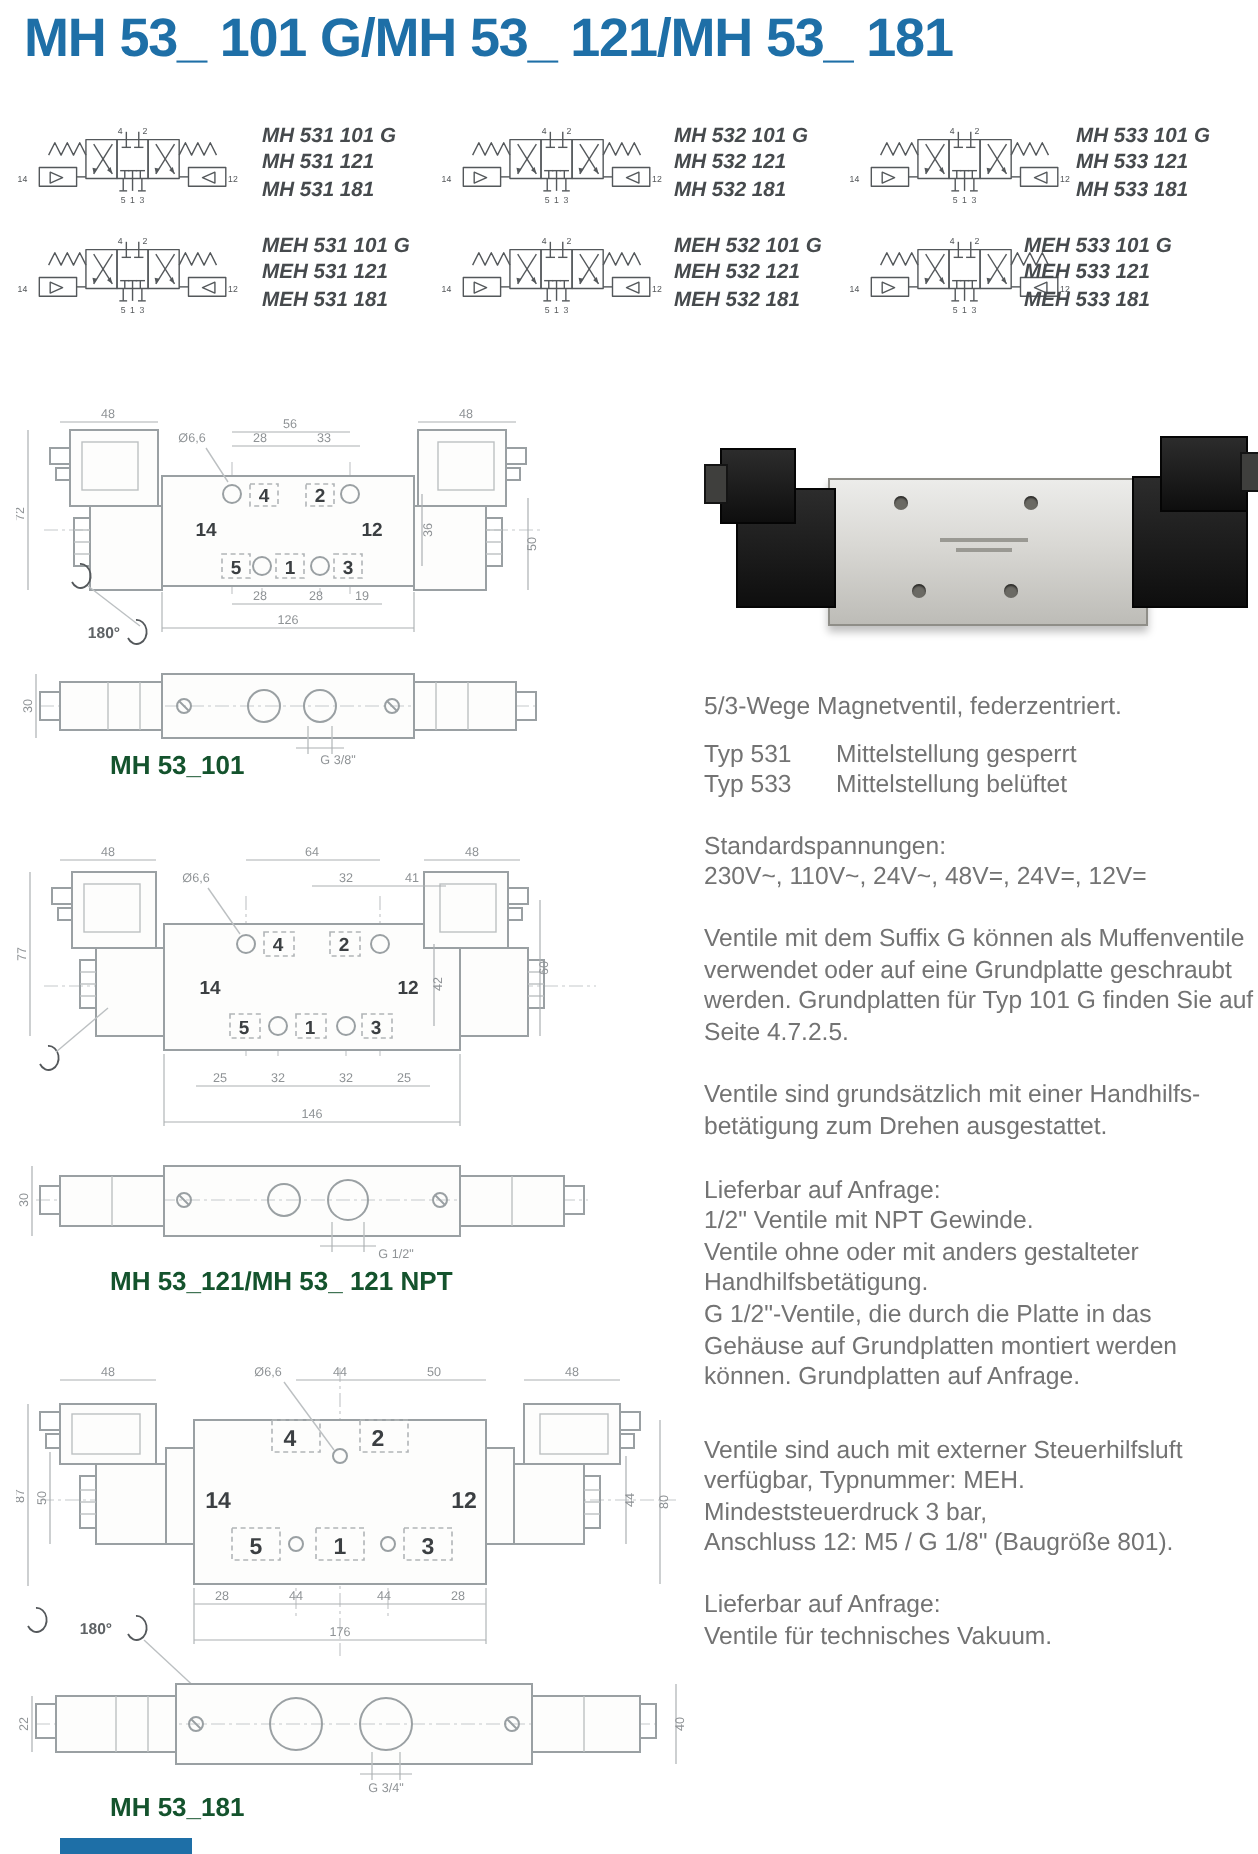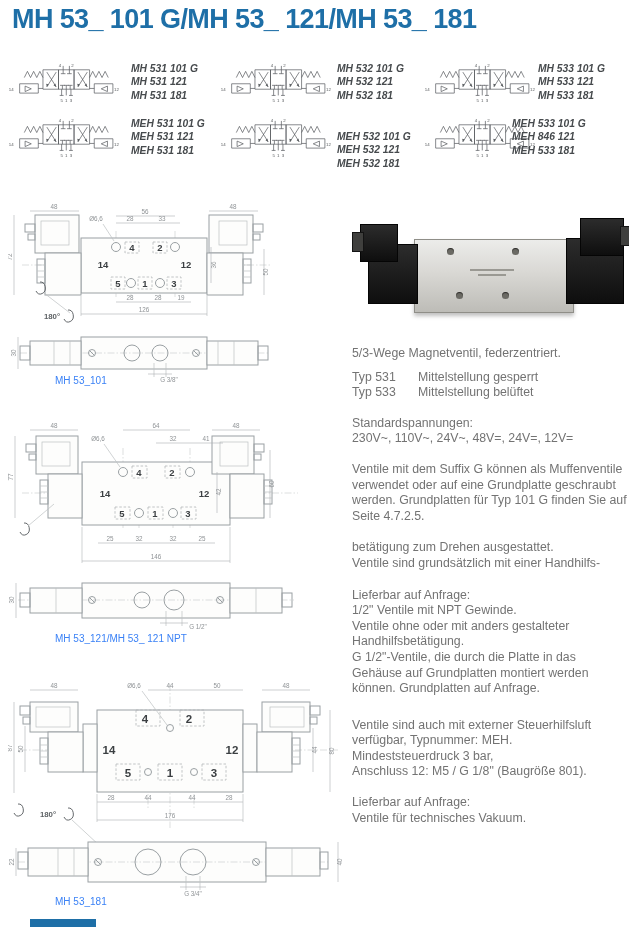--- a/index.html
+++ b/index.html
@@ -1,21 +1,21 @@
 <!DOCTYPE html>
 <html><head>
 <meta charset="utf-8">
 <style>
   html,body{margin:0;padding:0}
   body{width:629px;height:927px;background:#ffffff;position:relative;overflow:hidden;
        font-family:"Liberation Sans",sans-serif;color:#34383a}
   .abs{position:absolute}
   .title{position:absolute;left:12px;top:4px;font-size:27px;font-weight:bold;color:#1e6fa7;letter-spacing:-0.6px}
   .slab{position:absolute;font-style:italic;font-weight:bold;font-size:10.3px;line-height:13.4px;color:#464a4d;white-space:nowrap}
-  .cap{position:absolute;font-weight:normal;font-size:10px;color:#3b82f6;white-space:nowrap}
+  .cap{position:absolute;font-weight:bold;font-size:13px;color:#14532d;white-space:nowrap}
   .info{position:absolute;left:352px;top:346px;width:276px;font-size:12.3px;line-height:15.6px;color:#737373}
   .info .blk{margin:0}
   .typrow span.typ{display:inline-block;width:66px}
   svg text{font-family:"Liberation Sans",sans-serif}
   .dim{fill:#8f9396;font-size:6.3px}
   .dimd{fill:#5e6265;font-size:7.8px;font-weight:bold}
   .port{fill:#3b3f42;font-size:9.5px;font-weight:bold}
   .portL{fill:#3b3f42;font-size:11.5px;font-weight:bold}
   .s1{stroke:#9aa0a3;stroke-width:1;fill:none}
   .s1f{stroke:#9aa0a3;stroke-width:1;fill:#fdfdfc}
@@ -127,31 +127,31 @@
     <use href="#valve53"></use>
   </svg>
 <div class="slab" style="left:131px;top:117px">
   <div>MEH 531 101 G</div>
   <div>MEH 531 121</div>
   <div>MEH 531 181</div>
 </div>
 <svg class="abs" style="left:220px;top:115px" width="115" height="46" viewBox="-13 0 148 52">
     <use href="#valve53"></use>
   </svg>
-<div class="slab" style="left:337px;top:130px">
+<div class="slab" style="left:337px;top:117px">
   <div>MEH 532 101 G</div>
   <div>MEH 532 121</div>
   <div>MEH 532 181</div>
 </div>
 <svg class="abs" style="left:424px;top:115px" width="115" height="46" viewBox="-13 0 148 52">
     <use href="#valve53"></use>
   </svg>
 <div class="slab" style="left:512px;top:117px">
   <div>MEH 533 101 G</div>
-  <div>MEH 846 121</div>
+  <div>MEH 533 121</div>
   <div>MEH 533 181</div>
 </div>
 
 <svg class="abs" style="left:8px;top:201px" width="322" height="192" viewBox="0 0 322 192">
   <g>
     <line x1="14" y1="64" x2="264" y2="64" class="cl"></line>
     <line x1="108" y1="30" x2="108" y2="96" class="cl"></line>
     <line x1="167" y1="30" x2="167" y2="96" class="cl"></line>
     <line x1="123" y1="68" x2="123" y2="96" class="cl"></line>
     <line x1="152" y1="68" x2="152" y2="96" class="cl"></line>
@@ -493,22 +493,22 @@
   </div>
 
   <div class="blk" style="margin-top:15px">
     <div>Ventile mit dem Suffix G können als Muffenventile</div>
     <div>verwendet oder auf eine Grundplatte geschraubt</div>
     <div>werden. Grundplatten für Typ 101 G finden Sie auf</div>
     <div>Seite 4.7.2.5.</div>
   </div>
 
   <div class="blk" style="margin-top:16px">
+    <div>Ventile sind grundsätzlich mit einer Handhilfs-</div>
     <div>betätigung zum Drehen ausgestattet.</div>
-    <div>Ventile sind grundsätzlich mit einer Handhilfs-</div>
   </div>
 
   <div class="blk" style="margin-top:16px">
     <div>Lieferbar auf Anfrage:</div>
     <div>1/2" Ventile mit NPT Gewinde.</div>
     <div>Ventile ohne oder mit anders gestalteter</div>
     <div>Handhilfsbetätigung.</div>
     <div>G 1/2"-Ventile, die durch die Platte in das</div>
     <div>Gehäuse auf Grundplatten montiert werden</div>
     <div>können. Grundplatten auf Anfrage.</div>

